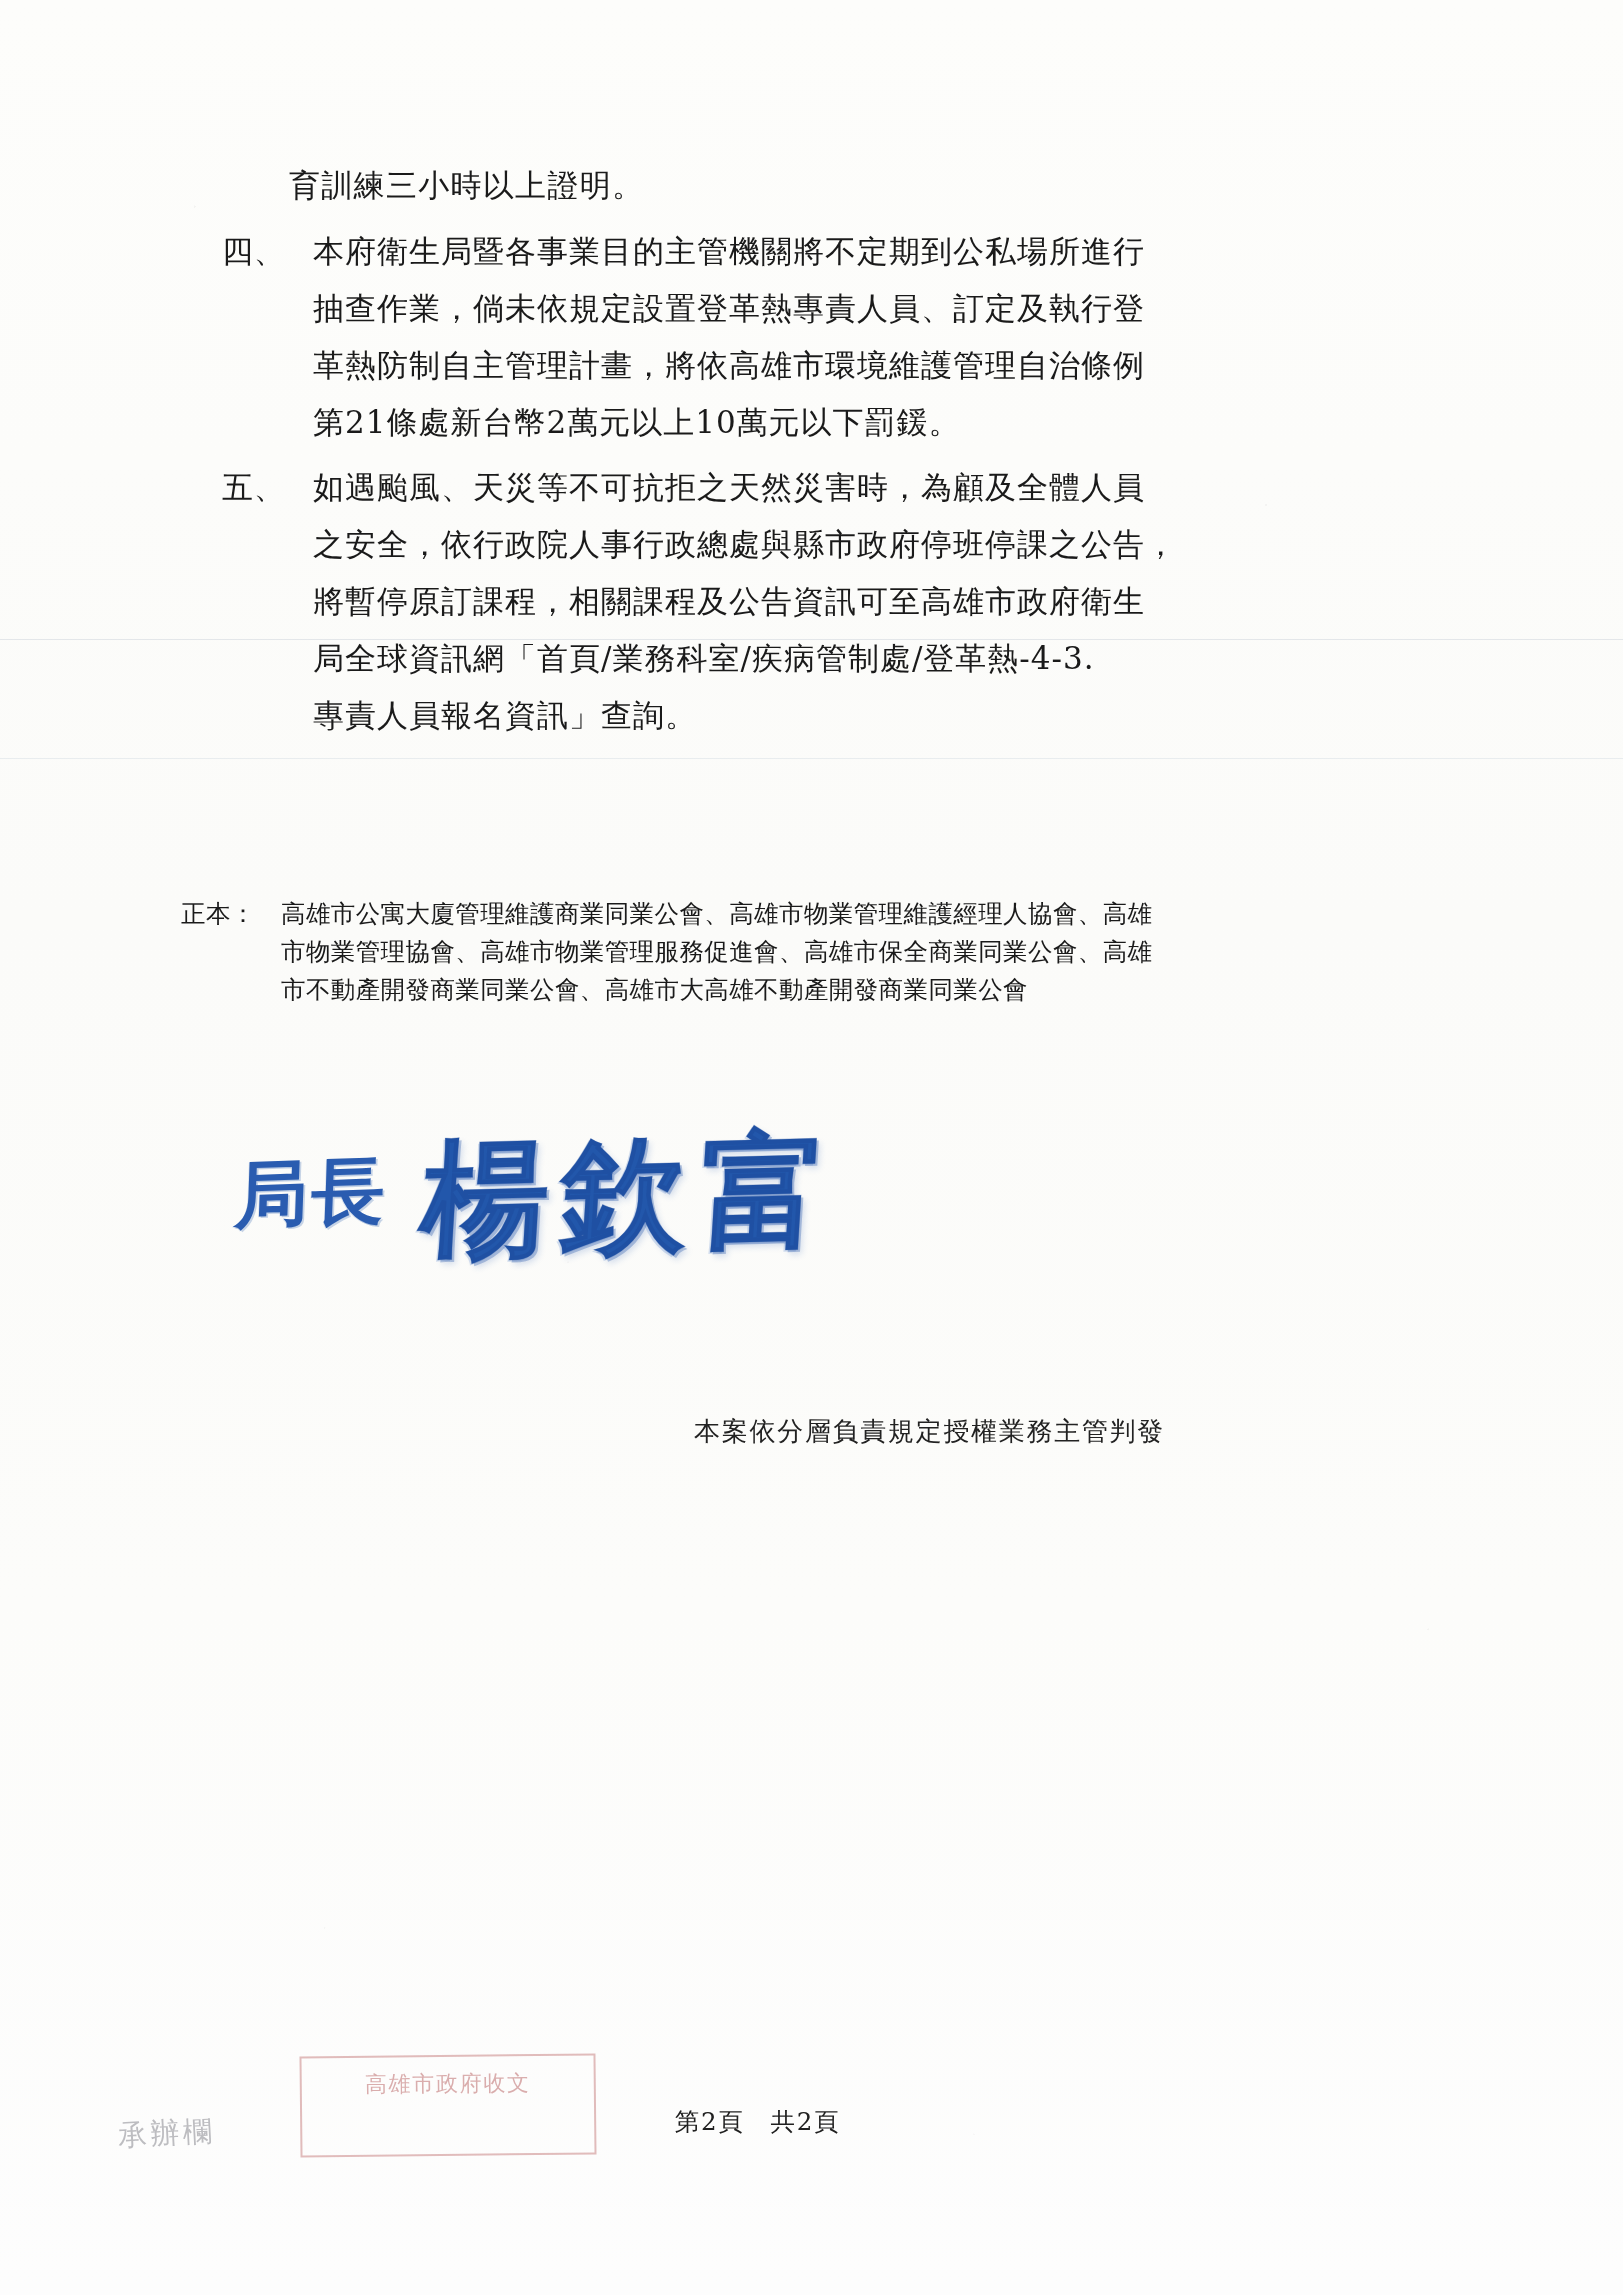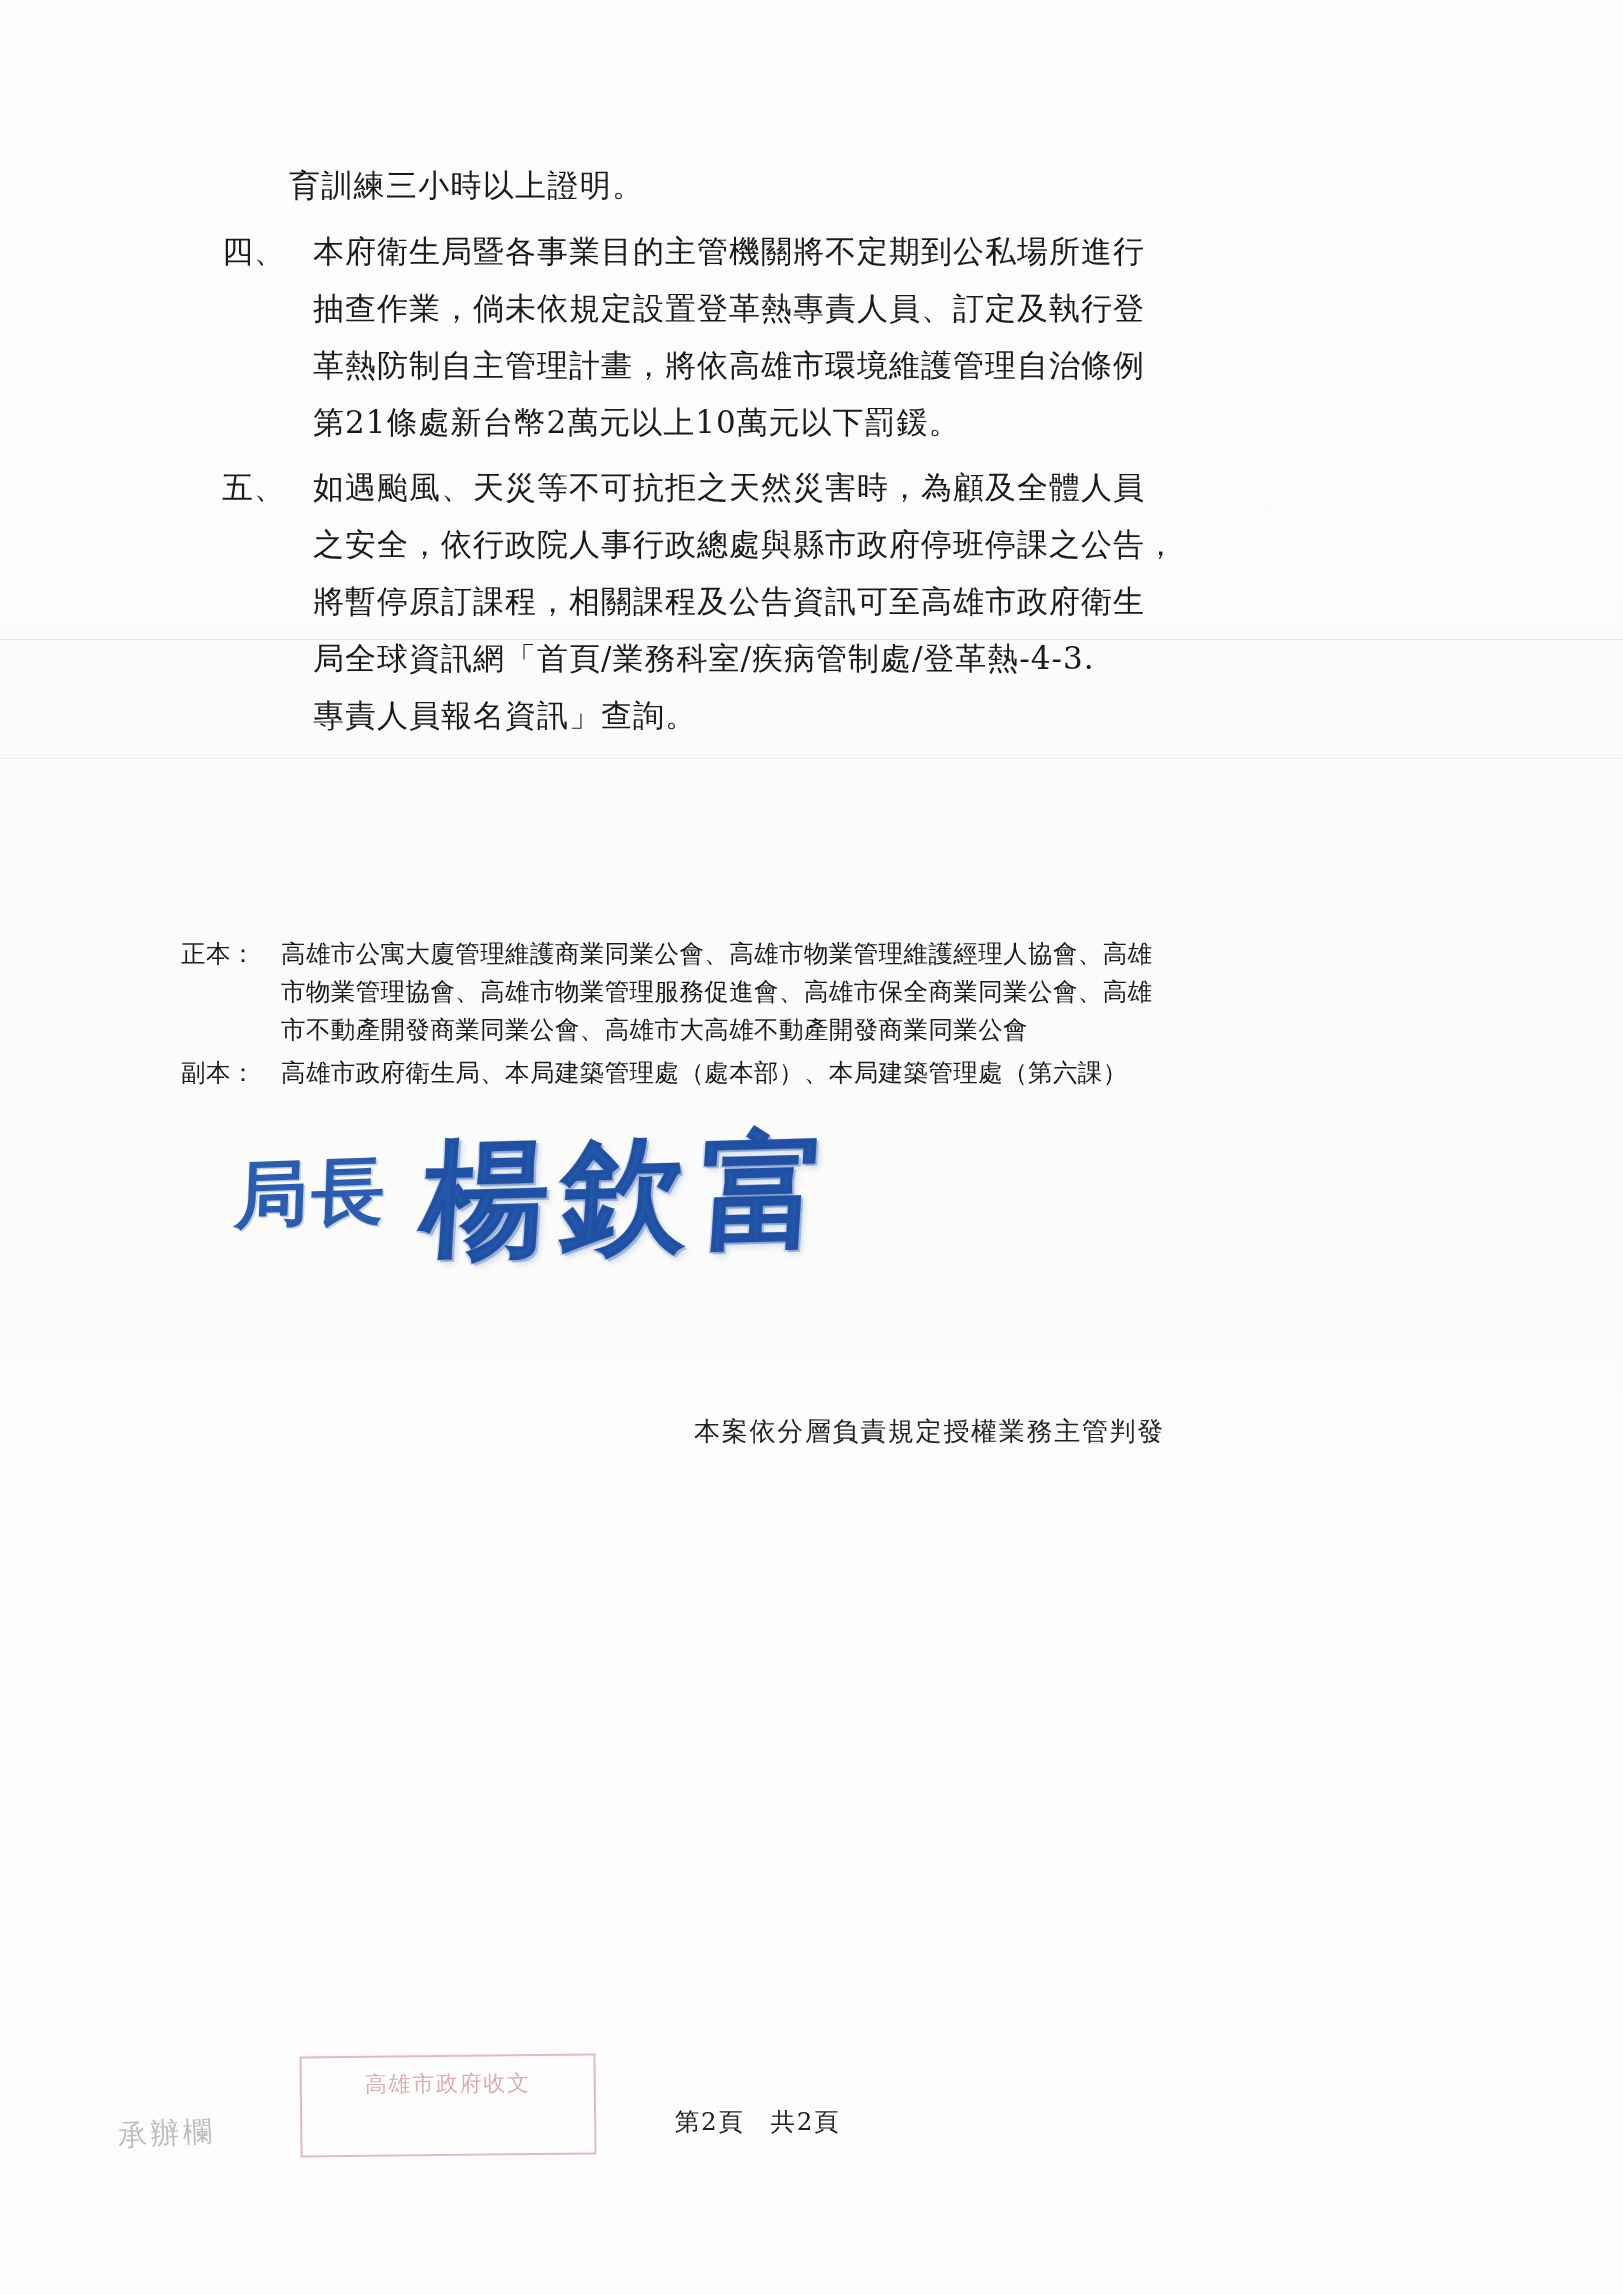--- a/index.html
+++ b/index.html
@@ -95,21 +95,20 @@
     display: block;
     white-space: nowrap;
   }
 
   
   .dist {
     position: absolute;
     left: 181px;
     top: 895px;
     width: 1302px;
-    margin-top: 40px;
   }
   .dist-row {
     display: flex;
     align-items: flex-start;
     font-size: 24.5px;
     line-height: 38px;
     letter-spacing: 0.4px;
   }
   .dist-label {
     flex: 0 0 auto;
@@ -251,26 +250,20 @@
 
     <div class="dist">
       <div class="dist-row original">
         <div class="dist-label">正本：</div>
         <div class="dist-body">
           <span class="ln">高雄市公寓大廈管理維護商業同業公會、高雄市物業管理維護經理人協會、高雄</span>
           <span class="ln">市物業管理協會、高雄市物業管理服務促進會、高雄市保全商業同業公會、高雄</span>
           <span class="ln">市不動產開發商業同業公會、高雄市大高雄不動產開發商業同業公會</span>
         </div>
       </div>
-      <div class="dist-row copy">
-        <div class="dist-label">副本：</div>
-        <div class="dist-body">
-          <span class="ln">高雄市政府衛生局、本局建築管理處（處本部）、本局建築管理處（第六課）</span>
-        </div>
-      </div>
     </div>
 
     <div class="signature">
       <div class="sig-title">局長</div>
       <div class="sig-name">楊欽富</div>
     </div>
 
     <div class="auth-note">本案依分層負責規定授權業務主管判發</div>
 
     <div class="stamp-box">高雄市政府收文</div>

